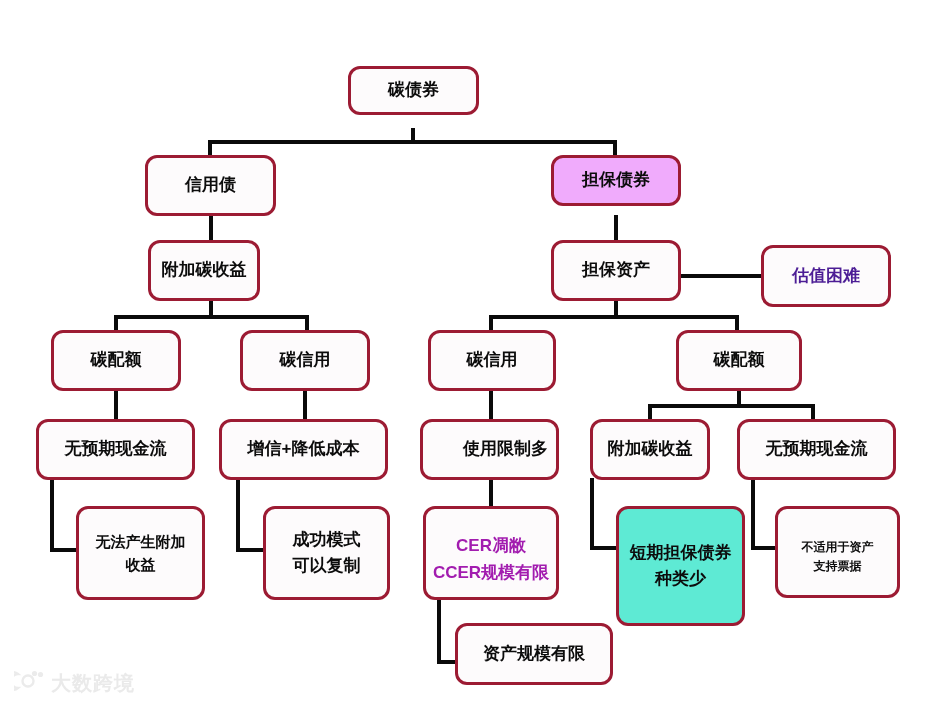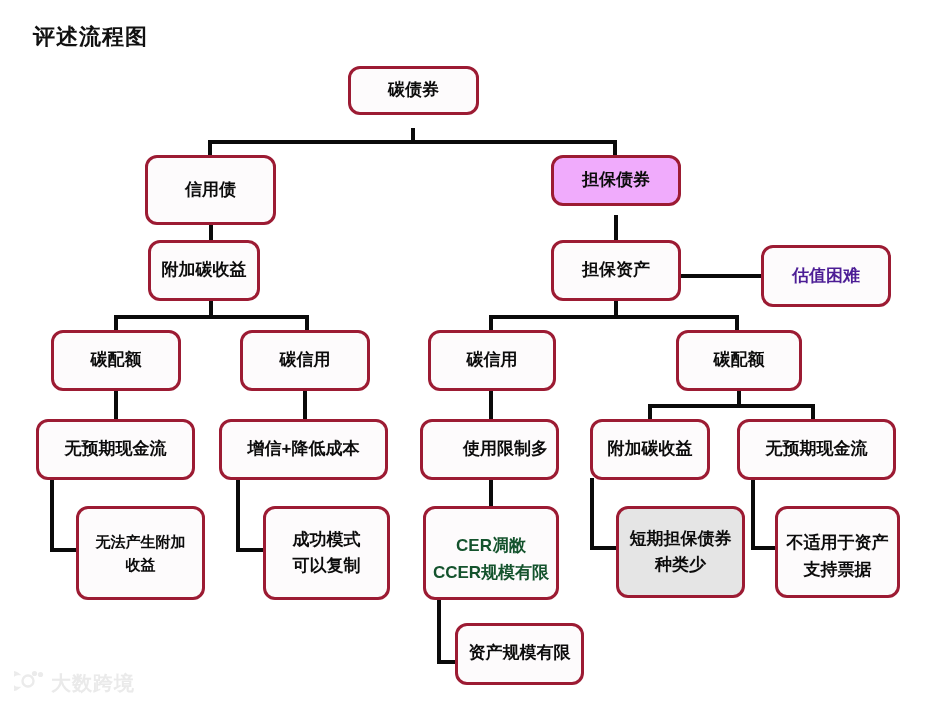--- a/index.html
+++ b/index.html
@@ -71,21 +71,20 @@
     color: #e9e9e9;
     letter-spacing: 1px;
   }
   #watermark .wm-logo { display: block; }
 </style>
 </head>
 <body>
 
 <div id="canvas">
 
-  <div id="title">评述流程图</div>
 
   <div class="conn v" style="left:411px; top:128px;  height:16px;"></div>
   <div class="conn h" style="left:208px; top:140px;  width:409px;"></div>
   <div class="conn v" style="left:208px; top:140px;  height:17px;"></div>
   <div class="conn v" style="left:613px; top:140px;  height:17px;"></div>
 
   <div class="conn v" style="left:209px; top:215px; height:27px;"></div>
 
   <div class="conn v" style="left:614px; top:215px; height:27px;"></div>
 
@@ -124,21 +123,21 @@
   <div class="conn v" style="left:751px; top:478px; height:72px;"></div>
   <div class="conn h" style="left:751px; top:546px; width:30px;"></div>
 
   <div class="conn v" style="left:437px; top:598px; height:66px;"></div>
   <div class="conn h" style="left:437px; top:660px; width:26px;"></div>
 
   <div id="nodes-layer">
       <div class="node" style="left: 348px; top: 66px; width: 131px; height: 49px; border-color: rgb(156, 27, 51); background: rgb(253, 251, 252);">
         <span class="nodetext" style="font-size: 17px; color: rgb(12, 12, 12);">碳债券</span>
       </div>
-      <div class="node" style="left: 145px; top: 155px; width: 131px; height: 70px; border-color: rgb(156, 27, 51); background: rgb(253, 251, 252);">
+      <div class="node" style="left: 145px; top: 155px; width: 131px; height: 61px; border-color: rgb(156, 27, 51); background: rgb(253, 251, 252);">
         <span class="nodetext" style="font-size: 17px; color: rgb(12, 12, 12);">信用债</span>
       </div>
       <div class="node" style="left: 551px; top: 155px; width: 130px; height: 51px; border-color: rgb(156, 27, 51); background: #f0abfc;">
         <span class="nodetext" style="font-size: 17px; color: rgb(12, 12, 12);">担保债券</span>
       </div>
       <div class="node" style="left: 148px; top: 240px; width: 112px; height: 61px; border-color: rgb(156, 27, 51); background: rgb(253, 251, 252);">
         <span class="nodetext" style="font-size: 17px; color: rgb(12, 12, 12);">附加碳收益</span>
       </div>
       <div class="node" style="left: 551px; top: 240px; width: 130px; height: 61px; border-color: rgb(156, 27, 51); background: rgb(253, 251, 252);">
         <span class="nodetext" style="font-size: 17px; color: rgb(12, 12, 12);">担保资产</span>
@@ -175,32 +174,32 @@
       </div>
       <div class="node" style="left: 76px; top: 506px; width: 129px; height: 94px; border-color: rgb(156, 27, 51); background: rgb(253, 251, 252);">
         <span class="nodetext" style="font-size: 15px; color: rgb(12, 12, 12);">无法产生附加
 收益</span>
       </div>
       <div class="node" style="left: 263px; top: 506px; width: 127px; height: 94px; border-color: rgb(156, 27, 51); background: rgb(253, 251, 252);">
         <span class="nodetext" style="font-size: 17px; color: rgb(12, 12, 12);">成功模式
 可以复制</span>
       </div>
       <div class="node" style="left: 423px; top: 506px; width: 136px; height: 94px; border-color: rgb(156, 27, 51); background: rgb(253, 251, 252);">
-        <span class="nodetext" style="font-size: 17px; color: #14532d; margin-top: 13px;">CER凋敝
+        <span class="nodetext" style="font-size: 17px; color: #a21caf; margin-top: 13px;">CER凋敝
 CCER规模有限</span>
       </div>
-      <div class="node" style="left: 616px; top: 506px; width: 129px; height: 92px; border-color: rgb(156, 27, 51); background: #e5e5e5;">
+      <div class="node" style="left: 616px; top: 506px; width: 129px; height: 120px; border-color: rgb(156, 27, 51); background: #5eead4;">
         <span class="nodetext" style="font-size: 17px; color: rgb(12, 12, 12);">短期担保债券
 种类少</span>
       </div>
       <div class="node" style="left: 775px; top: 506px; width: 125px; height: 92px; border-color: rgb(156, 27, 51); background: rgb(253, 251, 252);">
-        <span class="nodetext" style="font-size: 17px; color: rgb(12, 12, 12); margin-top: 9px;">不适用于资产
+        <span class="nodetext" style="font-size: 12px; color: rgb(12, 12, 12); margin-top: 9px;">不适用于资产
 支持票据</span>
       </div>
-      <div class="node" style="left: 455px; top: 623px; width: 129px; height: 62px; border-color: rgb(156, 27, 51); background: rgb(253, 251, 252); font-family: Liberation Mono, monospace;">
+      <div class="node" style="left: 455px; top: 623px; width: 158px; height: 62px; border-color: rgb(156, 27, 51); background: rgb(253, 251, 252);">
         <span class="nodetext" style="font-size: 17px; color: rgb(12, 12, 12);">资产规模有限</span>
       </div>
     </div>
 
   <div id="watermark">
     <span class="wm-logo">
       <svg width="30" height="26" viewBox="0 0 30 26" aria-hidden="true">
         <path d="M4 6 a9 9 0 1 0 0 14 a7 7 0 0 1 0 -14 z" fill="none" stroke="#eaeaea" stroke-width="2.4"></path>
         <circle cx="14" cy="13" r="5.5" fill="none" stroke="#eaeaea" stroke-width="2.4"></circle>
         <circle cx="20.5" cy="5.5" r="2.6" fill="#eaeaea"></circle>

